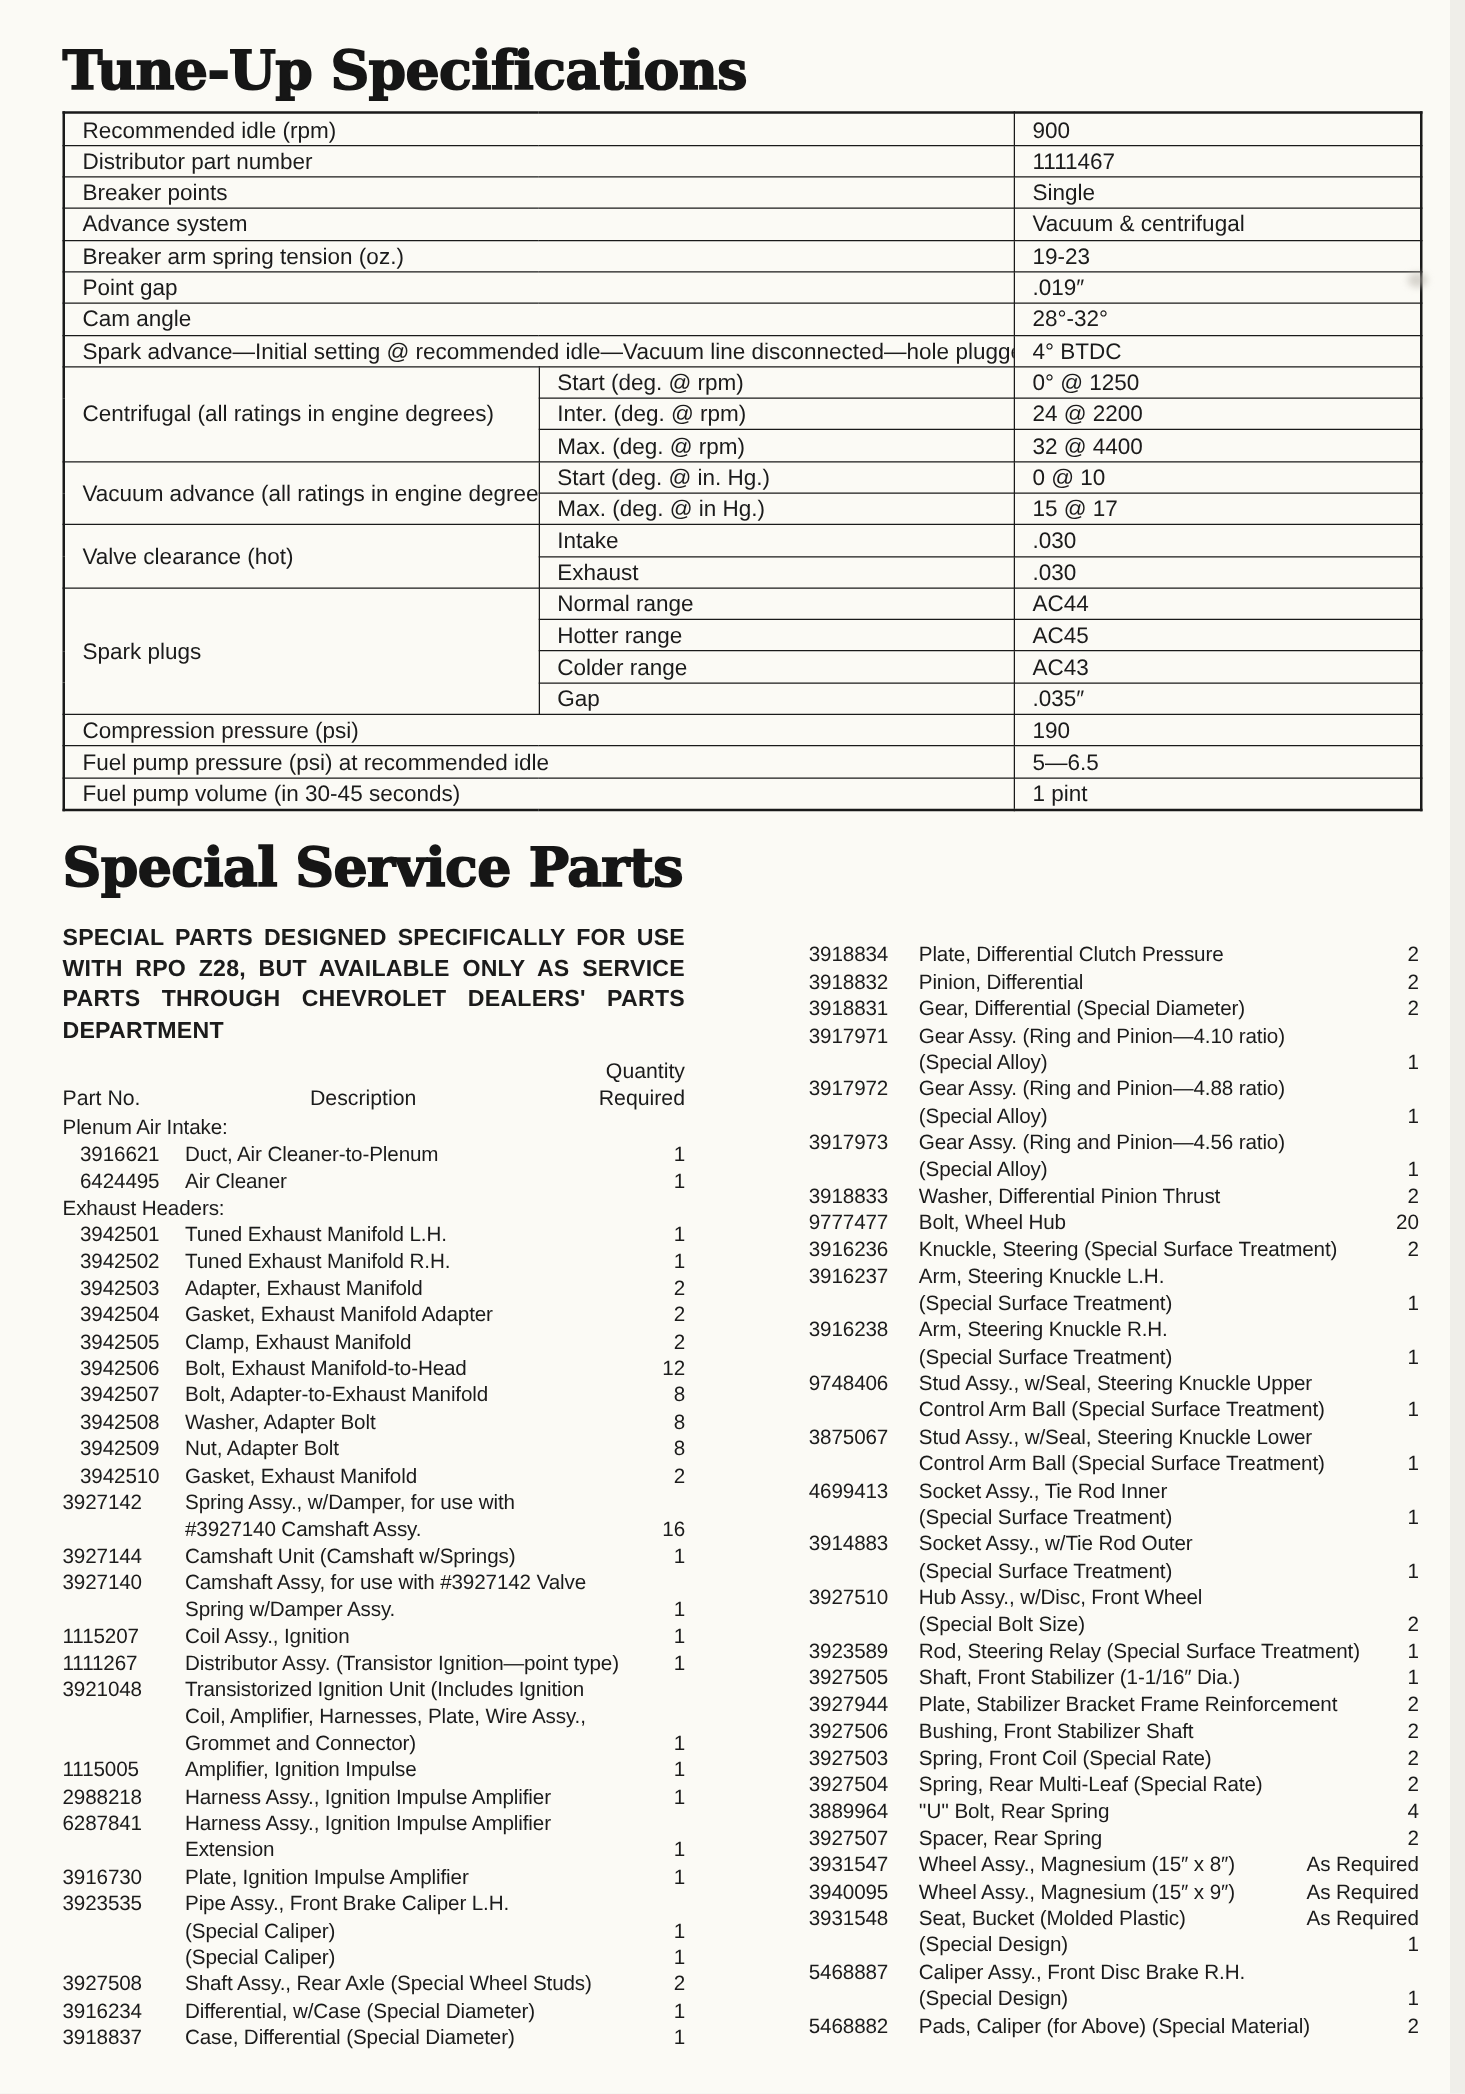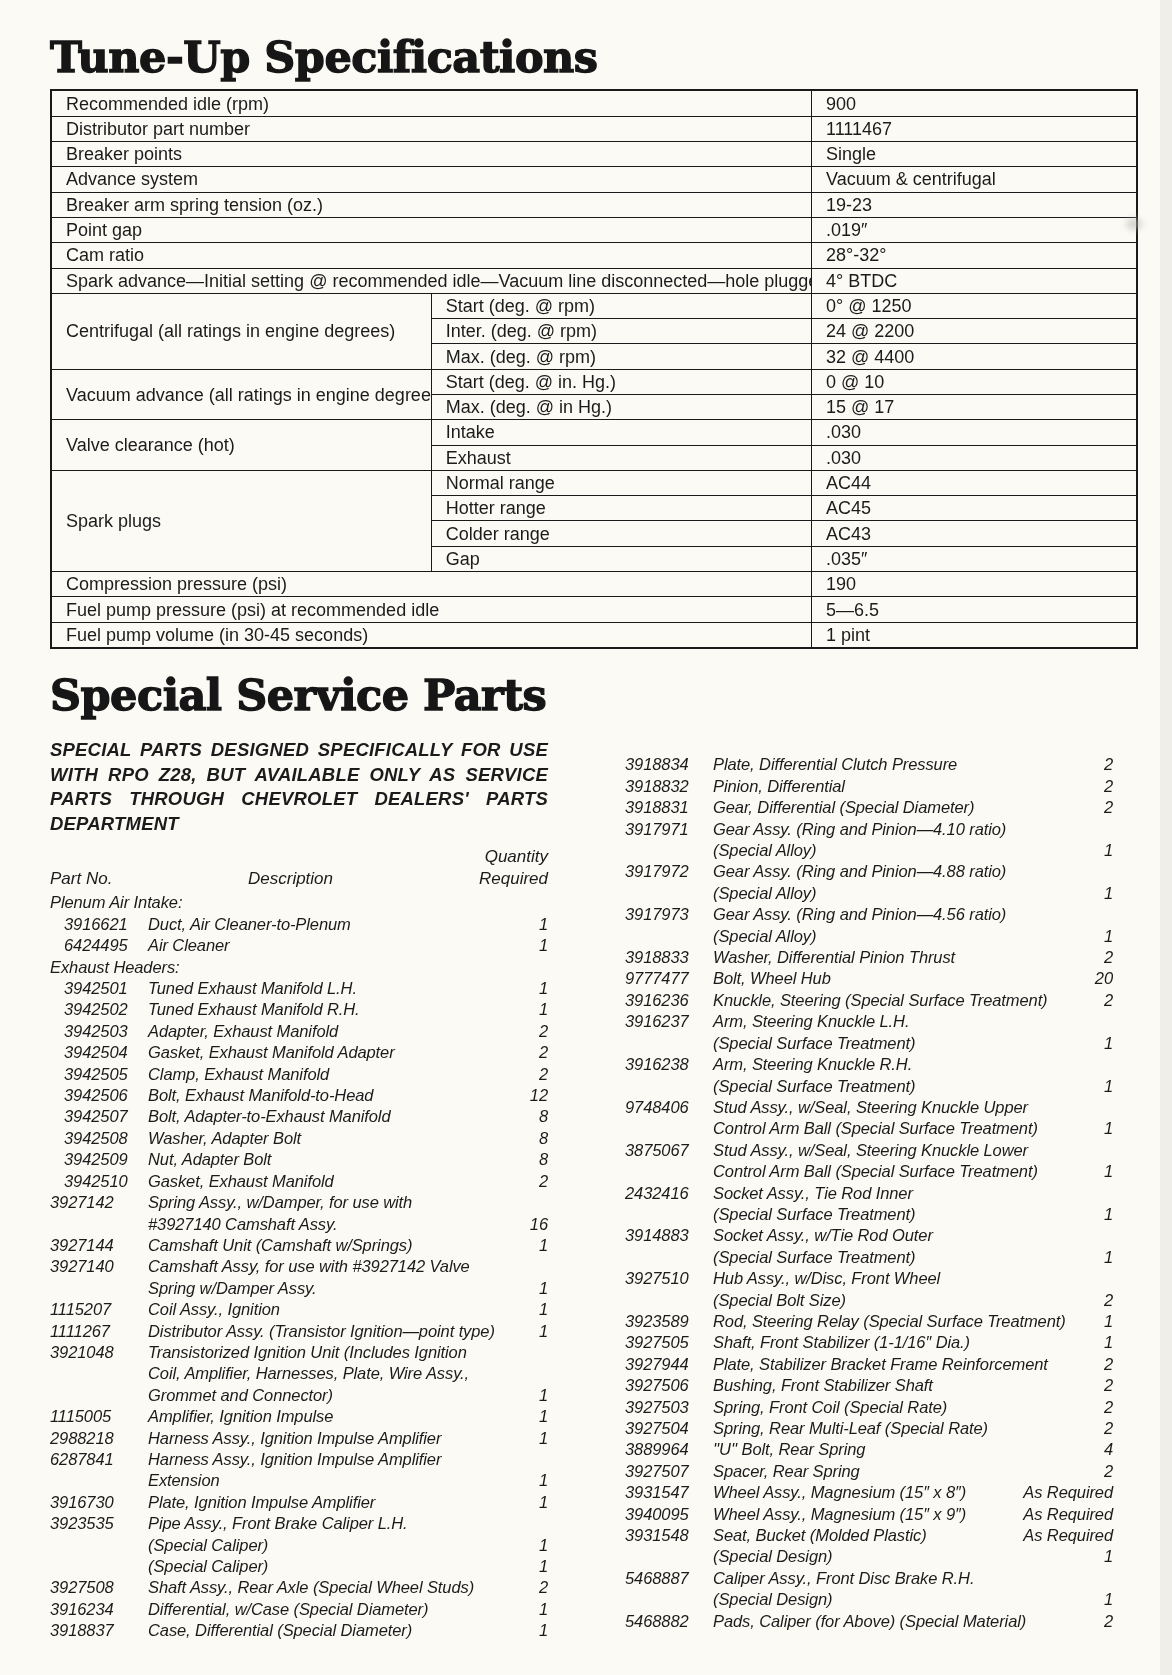--- a/index.html
+++ b/index.html
@@ -44,21 +44,21 @@
     font-size:18px;
     line-height:22px;
     padding:0 4px 0 14px;
     white-space:nowrap;
     overflow:hidden;
   }
   td.spec-label{width:512px;}
   td.spec-mid{width:368px;padding-left:18px;}
   td.spec-value{width:208px;padding-left:16px;}
   
-  .columns{display:flex;gap:77px;margin-top:0;font-style:italic;}
+  .columns{display:flex;gap:99px;margin-top:0;}
   .col-left{width:498px;flex:0 0 498px;}
   .col-right{width:488px;flex:0 0 488px;margin-top:16px;}
   .intro{
     margin:0 0 10px 0;
     font-size:18.5px;font-weight:700;
     line-height:24.5px;
     text-align:justify;
     letter-spacing:.2px;
   }
   .qty-word{
@@ -108,21 +108,21 @@
         </tr>
         <tr>
           <td class="spec-label" colspan="2">Breaker arm spring tension (oz.)</td>
           <td class="spec-value">19-23</td>
         </tr>
         <tr>
           <td class="spec-label" colspan="2">Point gap</td>
           <td class="spec-value">.019″</td>
         </tr>
         <tr>
-          <td class="spec-label" colspan="2">Cam ratio</td>
+          <td class="spec-label" colspan="2">Cam angle</td>
           <td class="spec-value">28°-32°</td>
         </tr>
         <tr>
           <td class="spec-label" colspan="2">Spark advance—Initial setting @ recommended idle—Vacuum line disconnected—hole plugged</td>
           <td class="spec-value">4° BTDC</td>
         </tr>
         <tr>
           <td class="spec-label" rowspan="3">Centrifugal (all ratings in engine degrees)</td>
           <td class="spec-mid">Start (deg. @ rpm)</td>
           <td class="spec-value">0° @ 1250</td>
@@ -462,21 +462,21 @@
             <span class="pnum">3875067</span>
             <span class="pdesc">Stud Assy., w/Seal, Steering Knuckle Lower</span>
             <span class="pqty"></span>
           </div>
           <div class="pline">
             <span class="pnum"></span>
             <span class="pdesc">Control Arm Ball (Special Surface Treatment)</span>
             <span class="pqty">1</span>
           </div>
           <div class="pline">
-            <span class="pnum">2432416</span>
+            <span class="pnum">4699413</span>
             <span class="pdesc">Socket Assy., Tie Rod Inner</span>
             <span class="pqty"></span>
           </div>
           <div class="pline">
             <span class="pnum"></span>
             <span class="pdesc">(Special Surface Treatment)</span>
             <span class="pqty">1</span>
           </div>
           <div class="pline">
             <span class="pnum">3914883</span>

